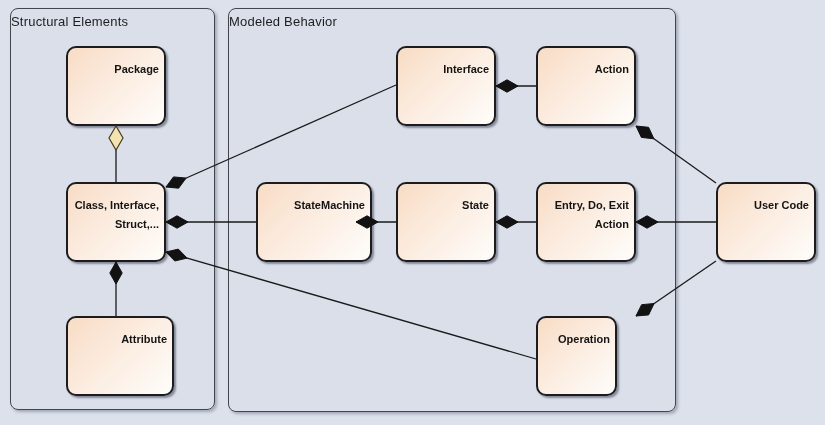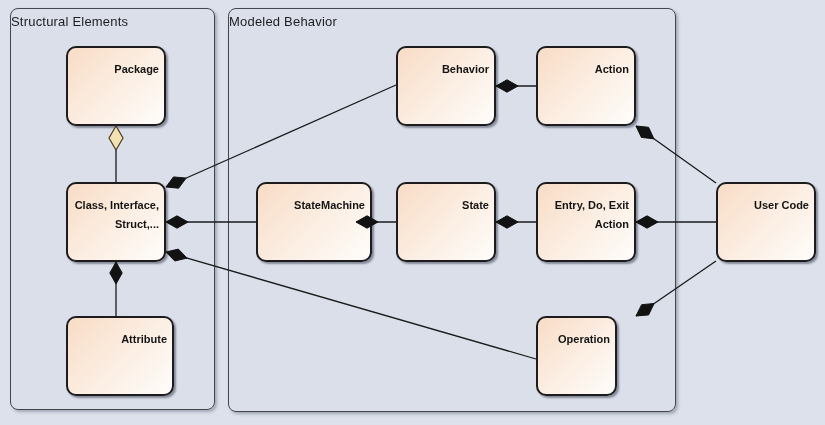--- a/index.html
+++ b/index.html
@@ -71,21 +71,21 @@
   </div>
 
   <div class="container-frame" id="container-behavior" style="left: 228px; top: 8px; width: 448px; height: 404px;">
     <div class="container-title">Modeled Behavior</div>
   </div>
 
   <div id="node-layer">
       <div class="node" style="left: 66px; top: 46px; width: 100px; height: 80px;"><span class="node-label">Package</span></div>
       <div class="node" style="left: 66px; top: 182px; width: 100px; height: 80px;"><span class="node-label">Class, Interface, Struct,...</span></div>
       <div class="node" style="left: 66px; top: 316px; width: 108px; height: 80px;"><span class="node-label">Attribute</span></div>
-      <div class="node" style="left: 396px; top: 46px; width: 100px; height: 80px;"><span class="node-label">Behavior</span></div>
+      <div class="node" style="left: 396px; top: 46px; width: 100px; height: 80px;"><span class="node-label">Interface</span></div>
       <div class="node" style="left: 536px; top: 46px; width: 100px; height: 80px;"><span class="node-label">Action</span></div>
       <div class="node" style="left: 256px; top: 182px; width: 116px; height: 80px;"><span class="node-label">StateMachine</span></div>
       <div class="node" style="left: 396px; top: 182px; width: 100px; height: 80px;"><span class="node-label">State</span></div>
       <div class="node" style="left: 536px; top: 182px; width: 100px; height: 80px;"><span class="node-label">Entry, Do, Exit Action</span></div>
       <div class="node" style="left: 536px; top: 316px; width: 81px; height: 80px;"><span class="node-label">Operation</span></div>
       <div class="node" style="left: 716px; top: 182px; width: 100px; height: 80px;"><span class="node-label">User Code</span></div>
     </div>
 
   <svg id="edge-layer" width="825" height="425" viewBox="0 0 825 425">
       <g>

